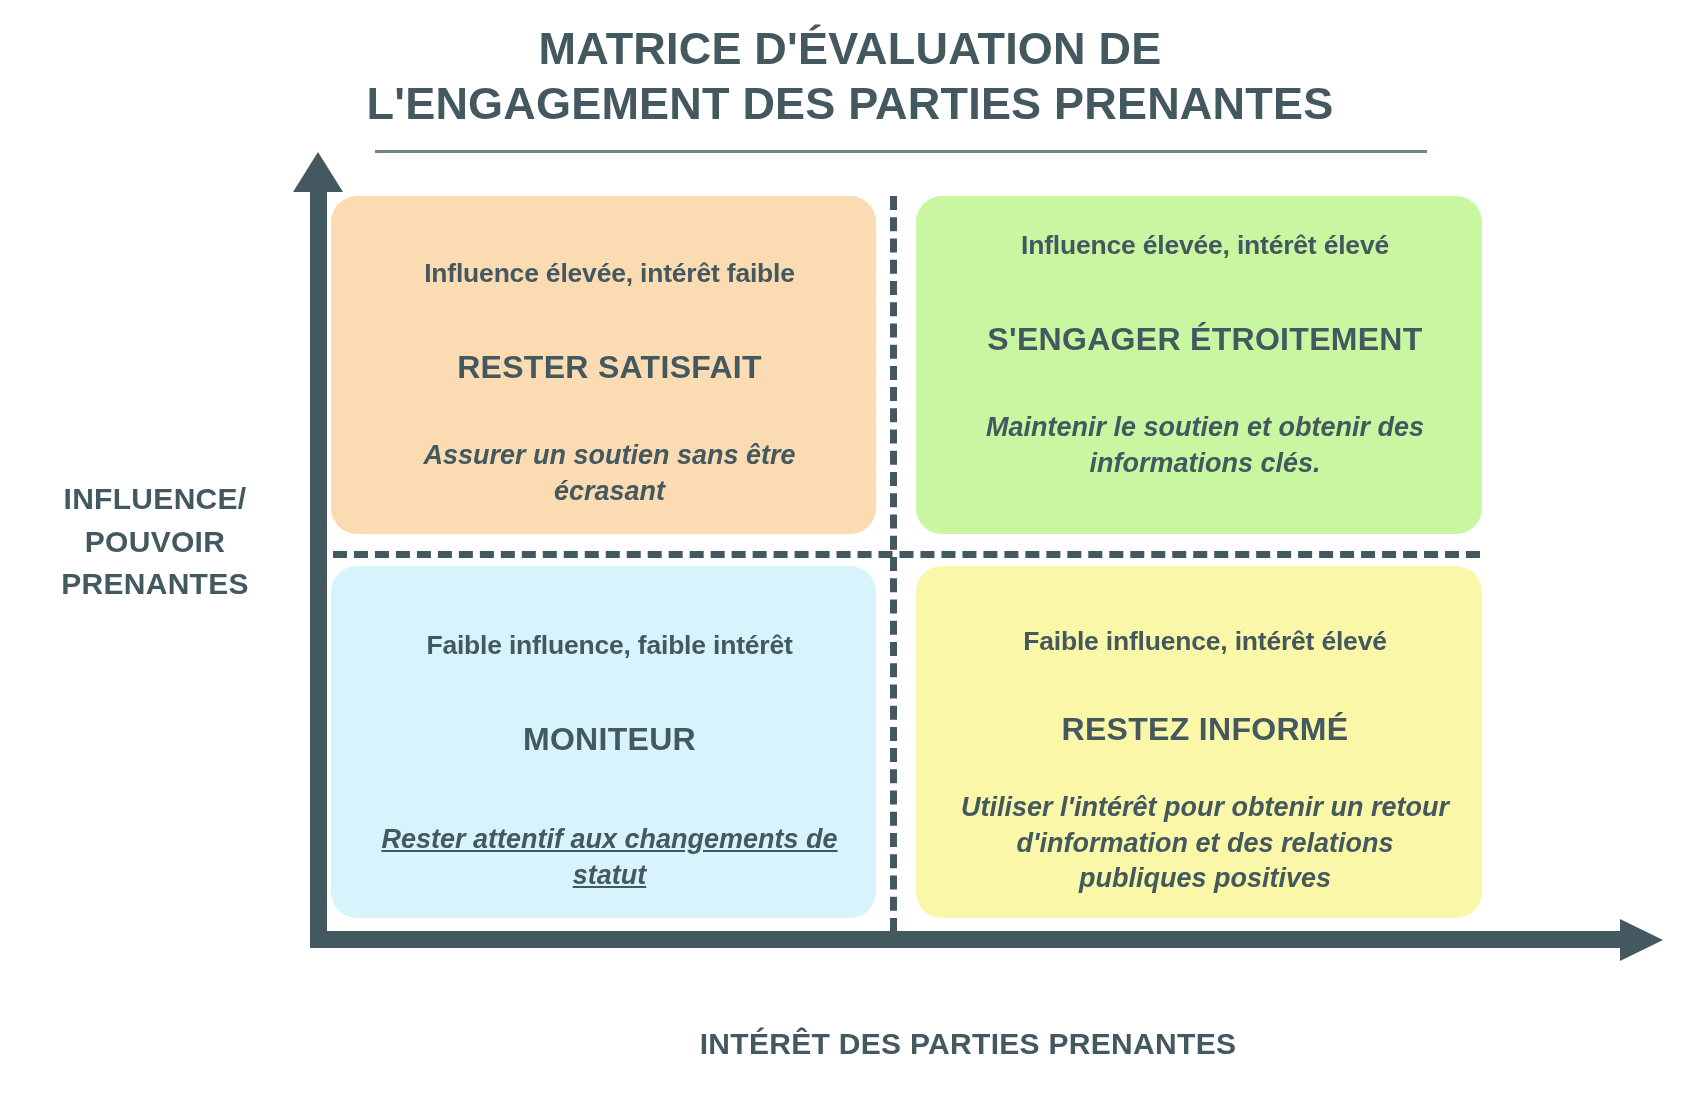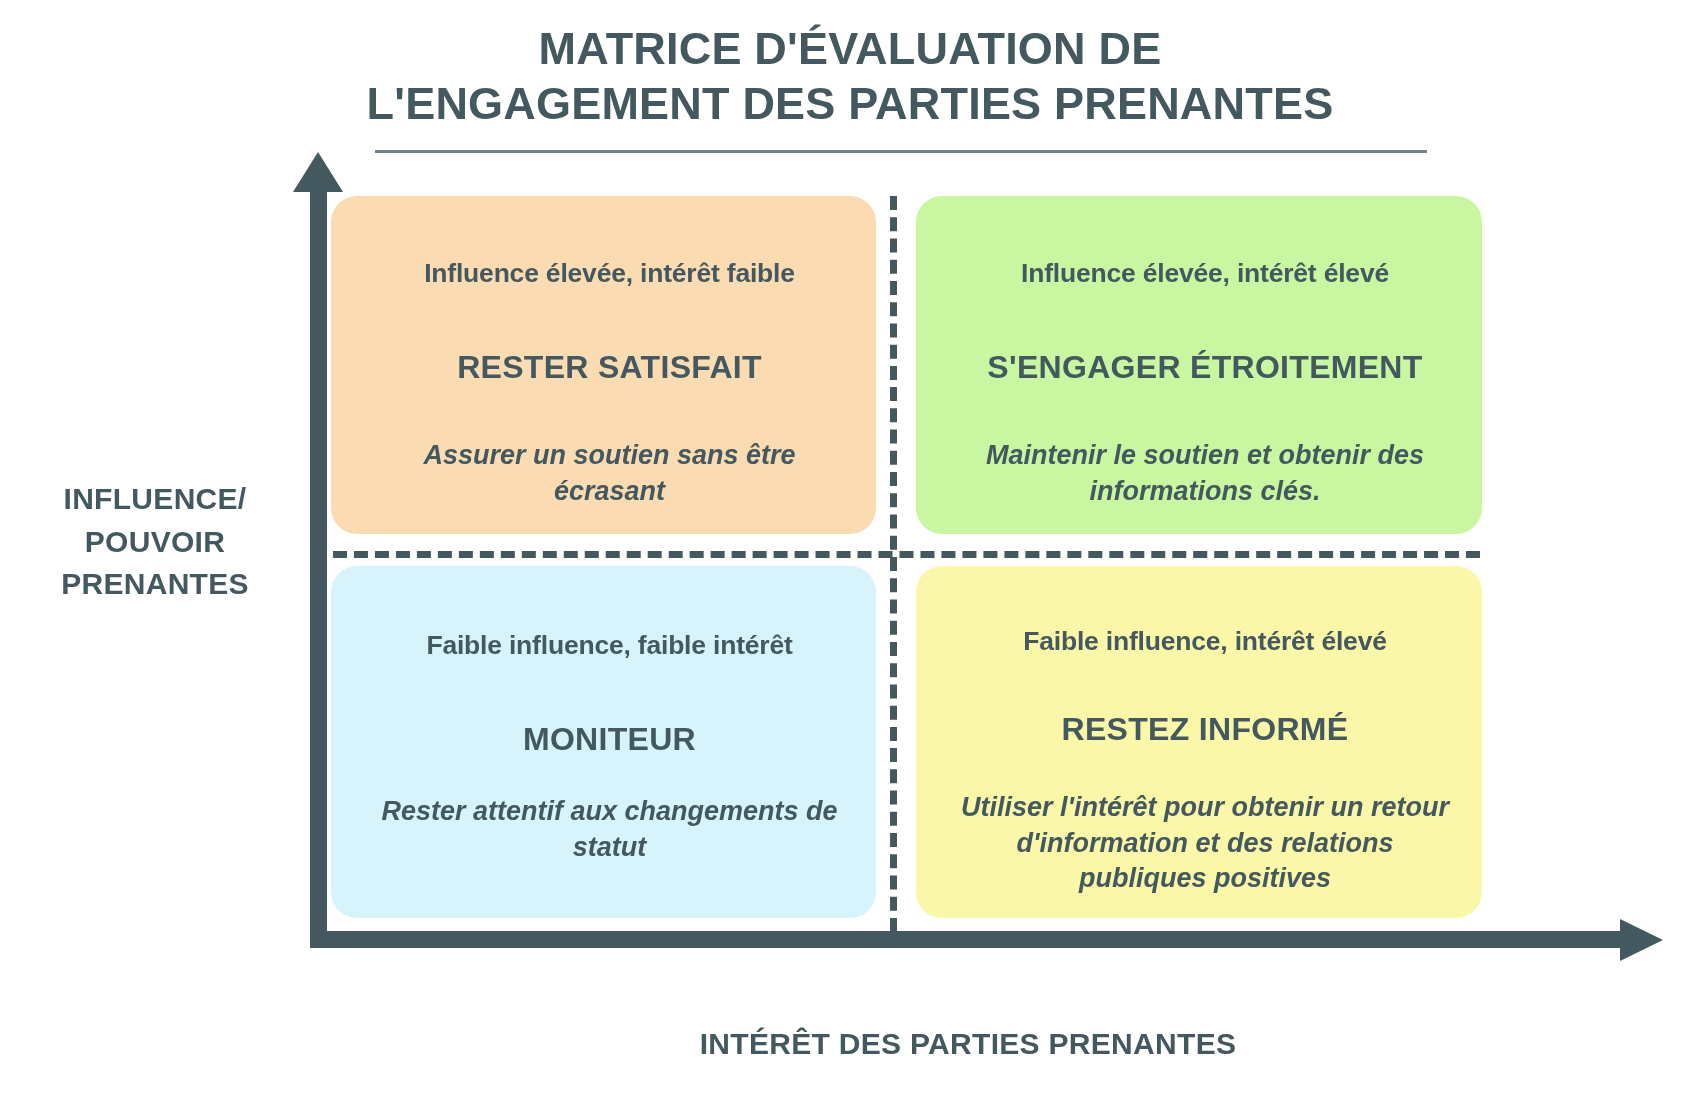--- a/index.html
+++ b/index.html
@@ -138,27 +138,27 @@
     font-weight: bold;
     color: #44585f;
     text-align: center;
     line-height: 1.32;
   }
 
   .quad-tl .q-head   { margin-top: 28px; }
   .quad-tl .q-action { margin-top: 58px; }
   .quad-tl .q-desc   { margin-top: 52px; }
 
-  .quad-tr .q-head   { margin-top: 28px; }
+  .quad-tr .q-head   { }
   .quad-tr .q-action { margin-top: 58px; }
   .quad-tr .q-desc   { margin-top: 52px; font-style: italic; }
 
   .quad-bl .q-head   { margin-top: 30px; }
   .quad-bl .q-action { margin-top: 58px; }
-  .quad-bl .q-desc   { margin-top: 36px; }
+  .quad-bl .q-desc   { margin-top: 64px; text-decoration: underline; }
 
   .quad-br .q-head   { margin-top: 26px; }
   .quad-br .q-action { margin-top: 52px; }
   .quad-br .q-desc   { margin-top: 42px; }
 
   
   .axis-label-y {
     position: absolute;
     left: 10px;
     top: 478px;

